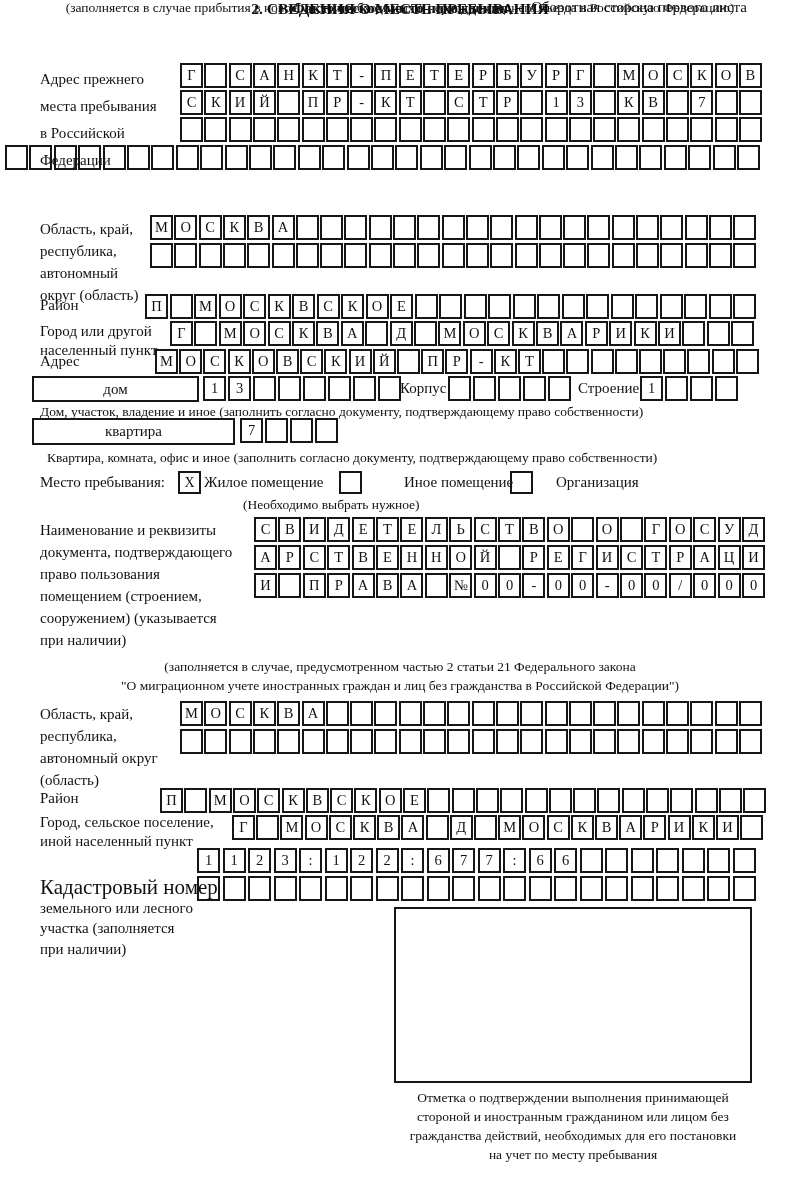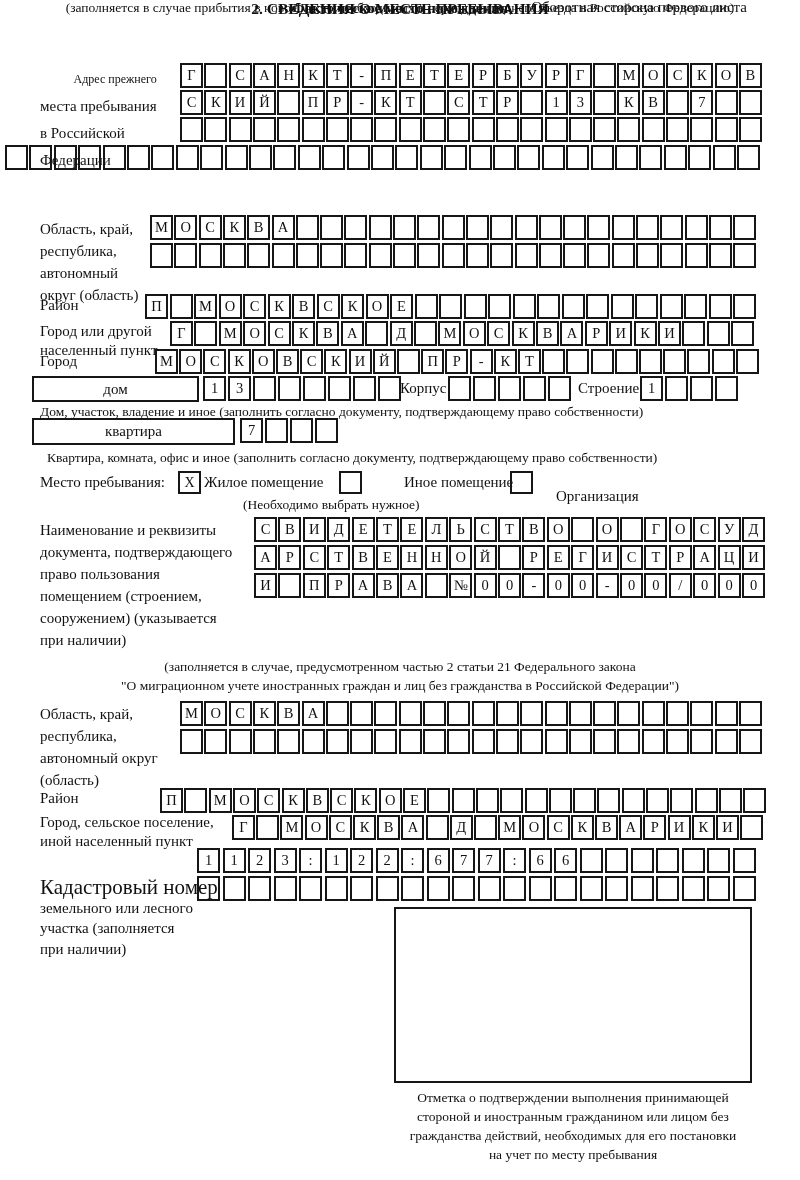--- a/index.html
+++ b/index.html
@@ -24,21 +24,21 @@
 
 <div class="page">
 
   <div class="abs lbl" style="left:0;top:27;width:747px;text-align:right;">Оборотная сторона первого листа</div>
 
   <div class="abs cap center" style="left:0;top:173;width:800px;">(заполняется в случае прибытия в новое место необходимых в период последнего въезда в Российскую Федерацию)</div>
 
   <div class="abs ttl" style="top:193;">2. СВЕДЕНИЯ О МЕСТЕ ПРЕБЫВАНИЯ</div>
 
   <div class="abs lbl" style="left:40px;top:298px;">Район</div>
-  <div class="abs lbl" style="left:40px;top:354px;">Город</div>
+  <div class="abs lbl" style="left:40px;top:354px;">Адрес</div>
 
   <div class="bigbox" style="left:32px;top:376px;width:163px;height:22px;">дом</div>
   <div class="abs lbl" style="left:400px;top:381px;">Корпус</div>
   <div class="abs lbl" style="left:578px;top:381px;">Строение</div>
   <div class="abs cap" style="left:40px;top:404px;">Дом, участок, владение и иное (заполнить согласно документу, подтверждающему право собственности)</div>
 
   <div class="bigbox" style="left:32px;top:418px;width:199px;height:23px;">квартира</div>
   <div class="abs cap" style="left:47px;top:450px;">Квартира, комната, офис и иное (заполнить согласно документу, подтверждающему право собственности)</div>
 
   <div class="abs lbl" style="left:40px;top:475px;">Место пребывания:</div>
@@ -537,21 +537,21 @@
       <div class="cellbox" style="left: 357px;"></div>
       <div class="cellbox" style="left: 382.5px;"></div>
       <div class="cellbox" style="left: 408px;"></div>
       <div class="cellbox" style="left: 433.5px;"></div>
       <div class="cellbox" style="left: 459px;"></div>
       <div class="cellbox" style="left: 484.5px;"></div>
       <div class="cellbox" style="left: 510px;"></div>
       <div class="cellbox" style="left: 535.5px;"></div>
     </div>
     <div class="abs" style="left: 40px; top: 66px;">
-      <div style="font-size: 12px; line-height: 27px; white-space: nowrap; text-align: right;">Адрес прежнего</div>
+      <div style="font-size: 15px; line-height: 27px; white-space: nowrap;">Адрес прежнего</div>
       <div style="font-size: 15px; line-height: 27px; white-space: nowrap;">места пребывания</div>
       <div style="font-size: 15px; line-height: 27px; white-space: nowrap;">в Российской</div>
       <div style="font-size: 15px; line-height: 27px; white-space: nowrap;">Федерации</div>
     </div>
     <div class="abs" style="left: 40px; top: 218px;">
       <div style="font-size: 15px; line-height: 22px; white-space: nowrap;">Область, край,</div>
       <div style="font-size: 15px; line-height: 22px; white-space: nowrap;">республика,</div>
       <div style="font-size: 15px; line-height: 22px; white-space: nowrap;">автономный</div>
       <div style="font-size: 15px; line-height: 22px; white-space: nowrap;">округ (область)</div>
     </div>
@@ -591,14 +591,14 @@
       <div style="font-size: 13.5px; line-height: 19px; white-space: nowrap; text-align: center;">Отметка о подтверждении выполнения принимающей</div>
       <div style="font-size: 13.5px; line-height: 19px; white-space: nowrap; text-align: center;">стороной и иностранным гражданином или лицом без</div>
       <div style="font-size: 13.5px; line-height: 19px; white-space: nowrap; text-align: center;">гражданства действий, необходимых для его постановки</div>
       <div style="font-size: 13.5px; line-height: 19px; white-space: nowrap; text-align: center;">на учет по месту пребывания</div>
     </div>
     <div class="chk" style="left: 178px; top: 471px;">X</div>
     <div class="abs lbl" style="left: 204px; top: 475px;">Жилое помещение</div>
     <div class="chk" style="left: 339px; top: 471px;"></div>
     <div class="abs lbl" style="left: 376px; top: 475px; margin-left: 28px;">Иное помещение</div>
     <div class="chk" style="left: 510px; top: 471px;"></div>
-    <div class="abs lbl" style="left: 556px; top: 489px;">Организация</div>
+    <div class="abs lbl" style="left: 556px; top: 475px;">Организация</div>
   </div>
 
 </body></html>

